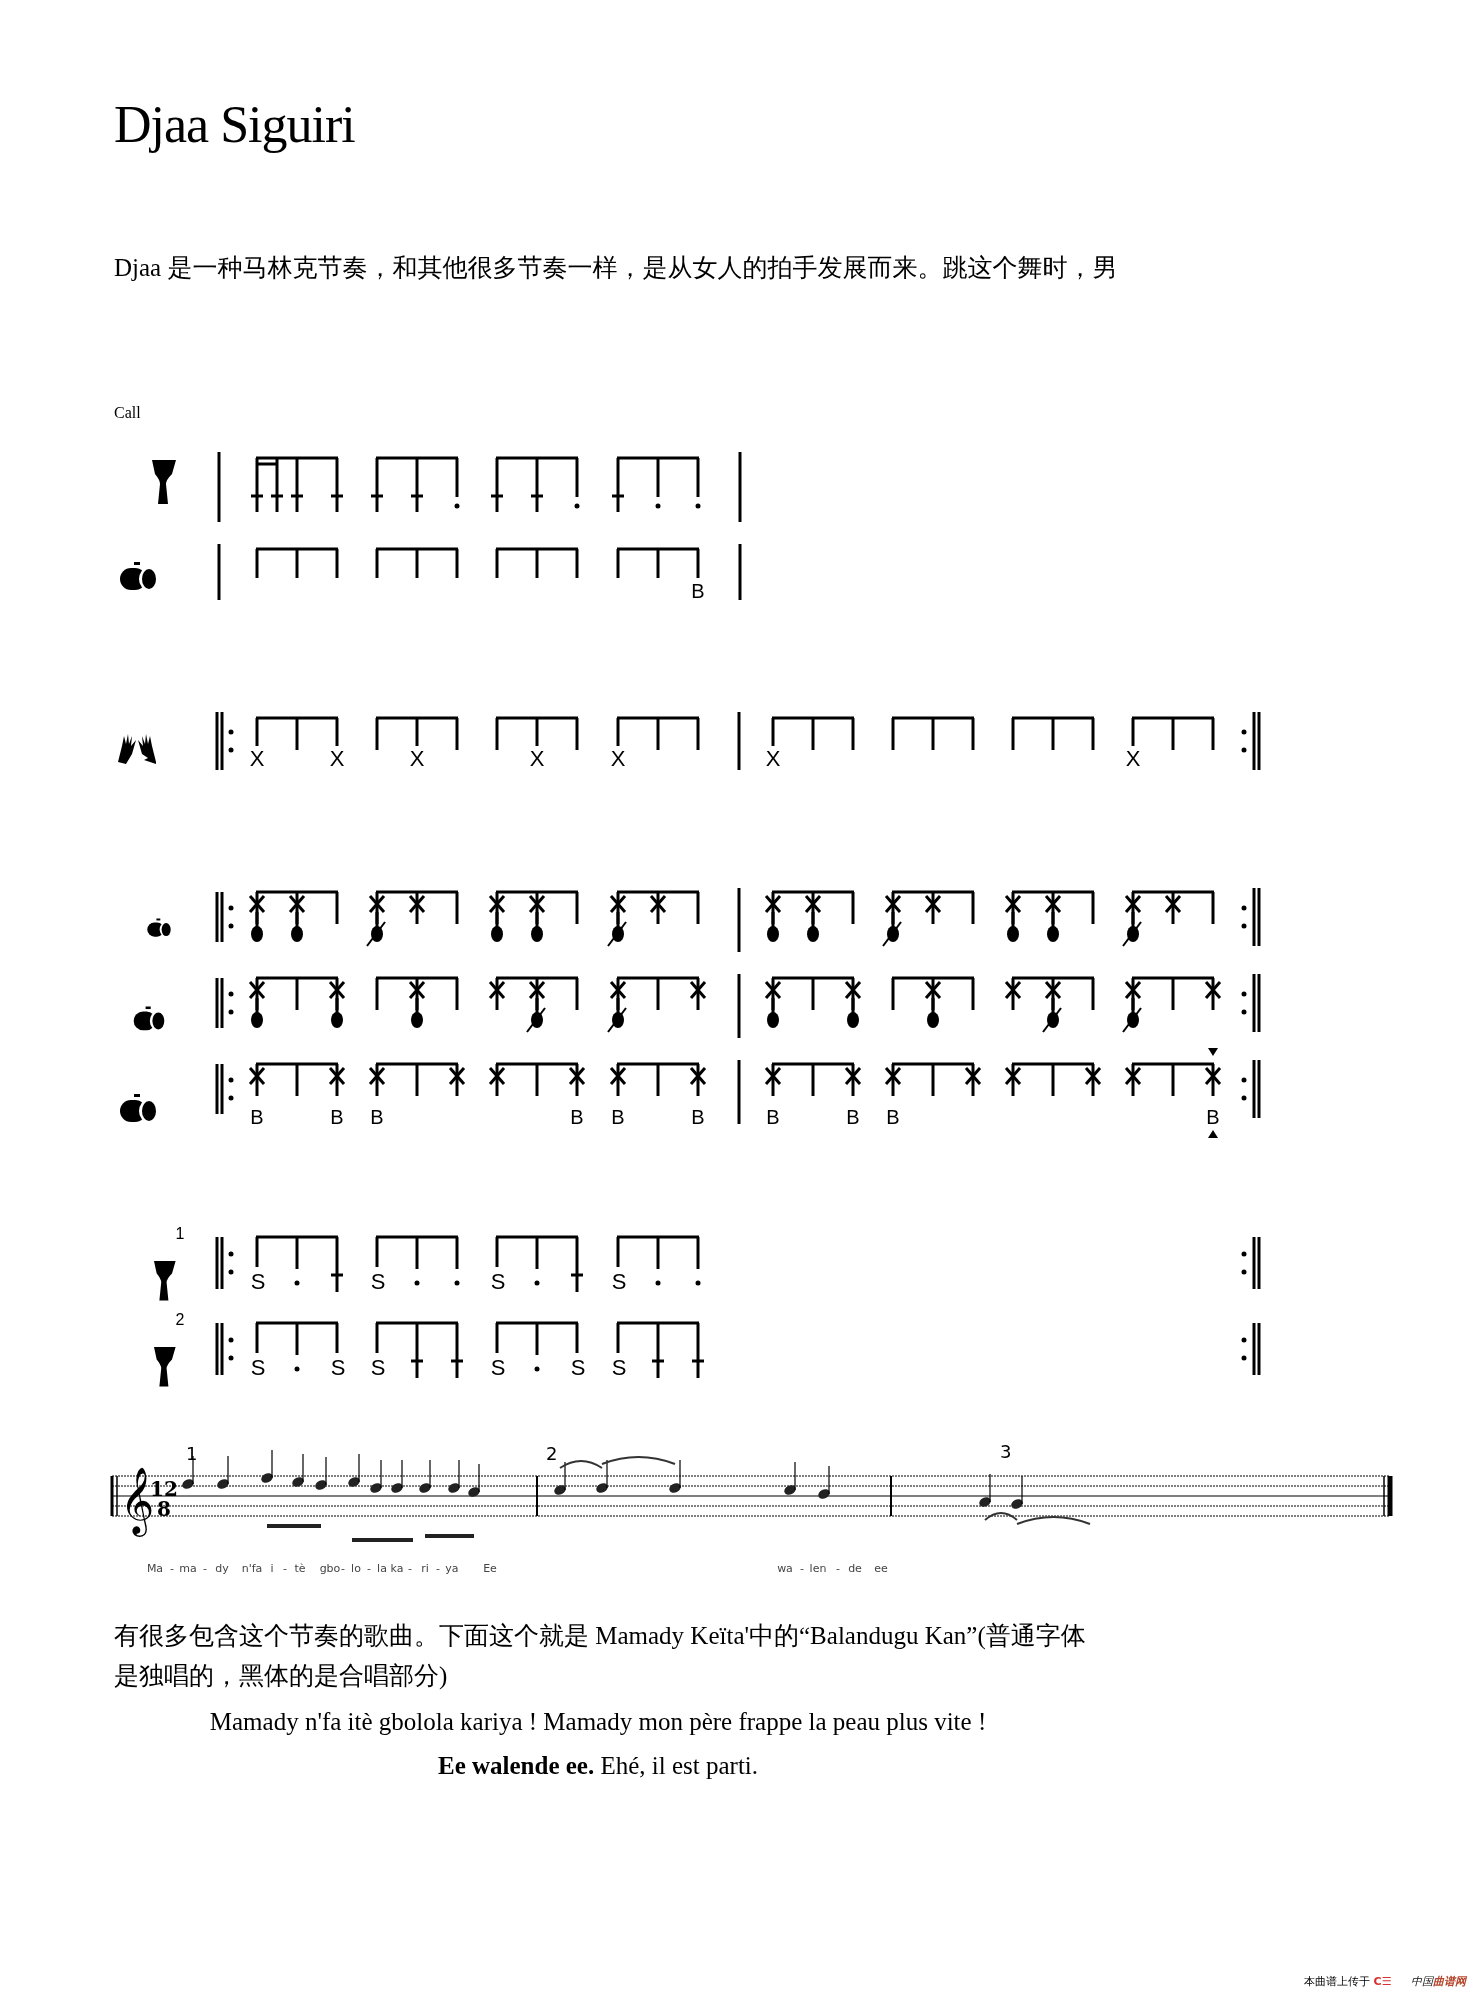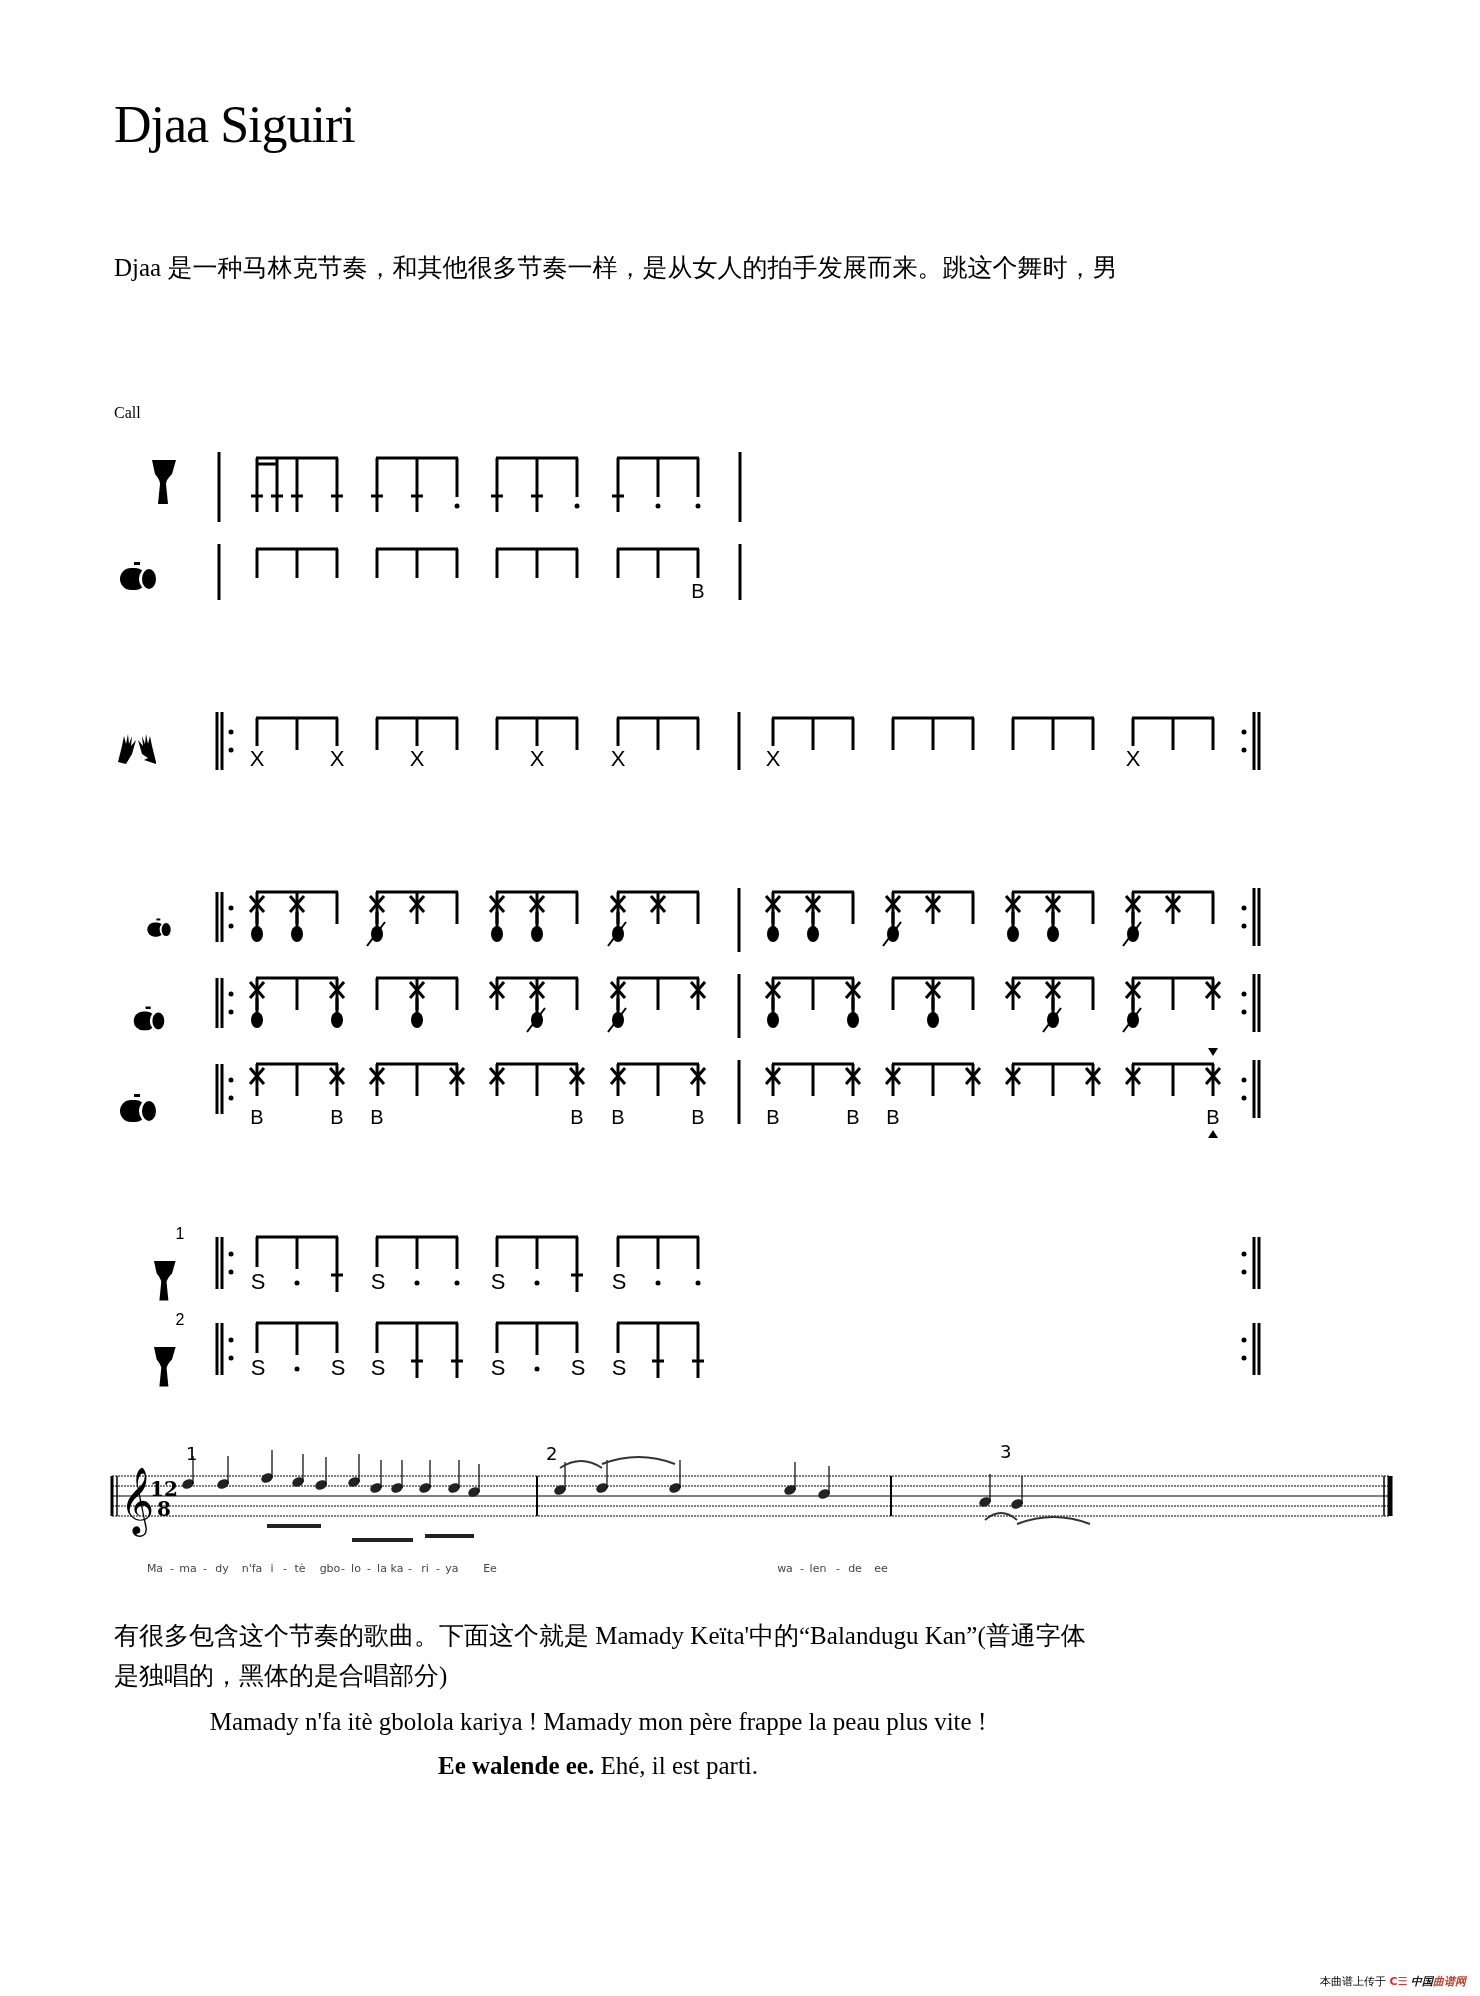--- a/index.html
+++ b/index.html
@@ -11,21 +11,21 @@
   #intro{top:236px;margin-top:12px;}
   #call-label{left:114px;top:404px;font-size:16px;}
   svg{display:block;}
   #song-intro{top:1616px;}
   .lyric{position:absolute;left:0;width:1196px;text-align:center;font-size:25px;white-space:nowrap;}
   #lyric1{top:1708px;}
   #lyric2{top:1752px;}
   b{font-weight:bold;}
   #footer{position:absolute;right:14px;top:1974px;font-family:"DejaVu Sans",sans-serif;font-size:11px;white-space:nowrap;}
   #footer .brand-c{color:#d9302f;font-weight:bold;}
-  #footer .brand-a{color:#111;font-weight:bold;font-style:italic;}
+  #footer .brand-a{color:#111;font-weight:normal;font-style:italic;margin-left:16px;}
   #footer .brand-b{color:#b5472f;font-weight:bold;font-style:italic;margin-top:16px;}
 </style>
 </head>
 <body>
 
 <div id="title" class="abs">Djaa Siguiri</div>
 
 <div id="intro" class="abs para">
   <div>Djaa 是一种马林克节奏，和其他很多节奏一样，是从女人的拍手发展而来。跳这个舞时，男</div>
 </div>

